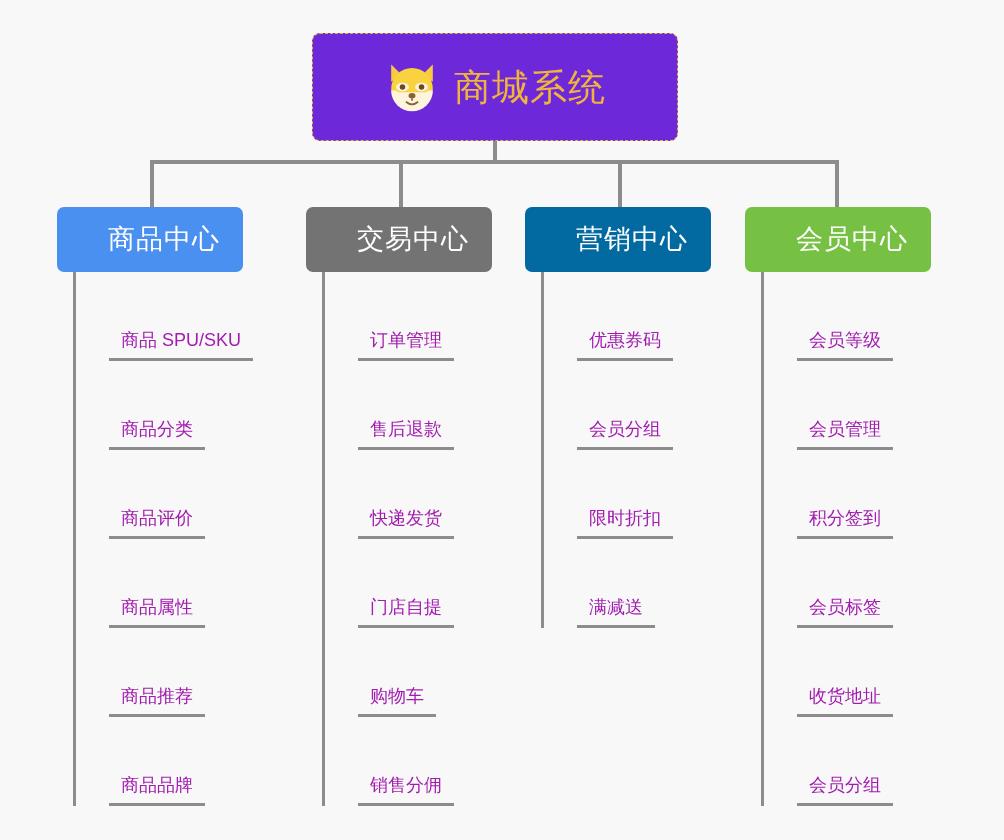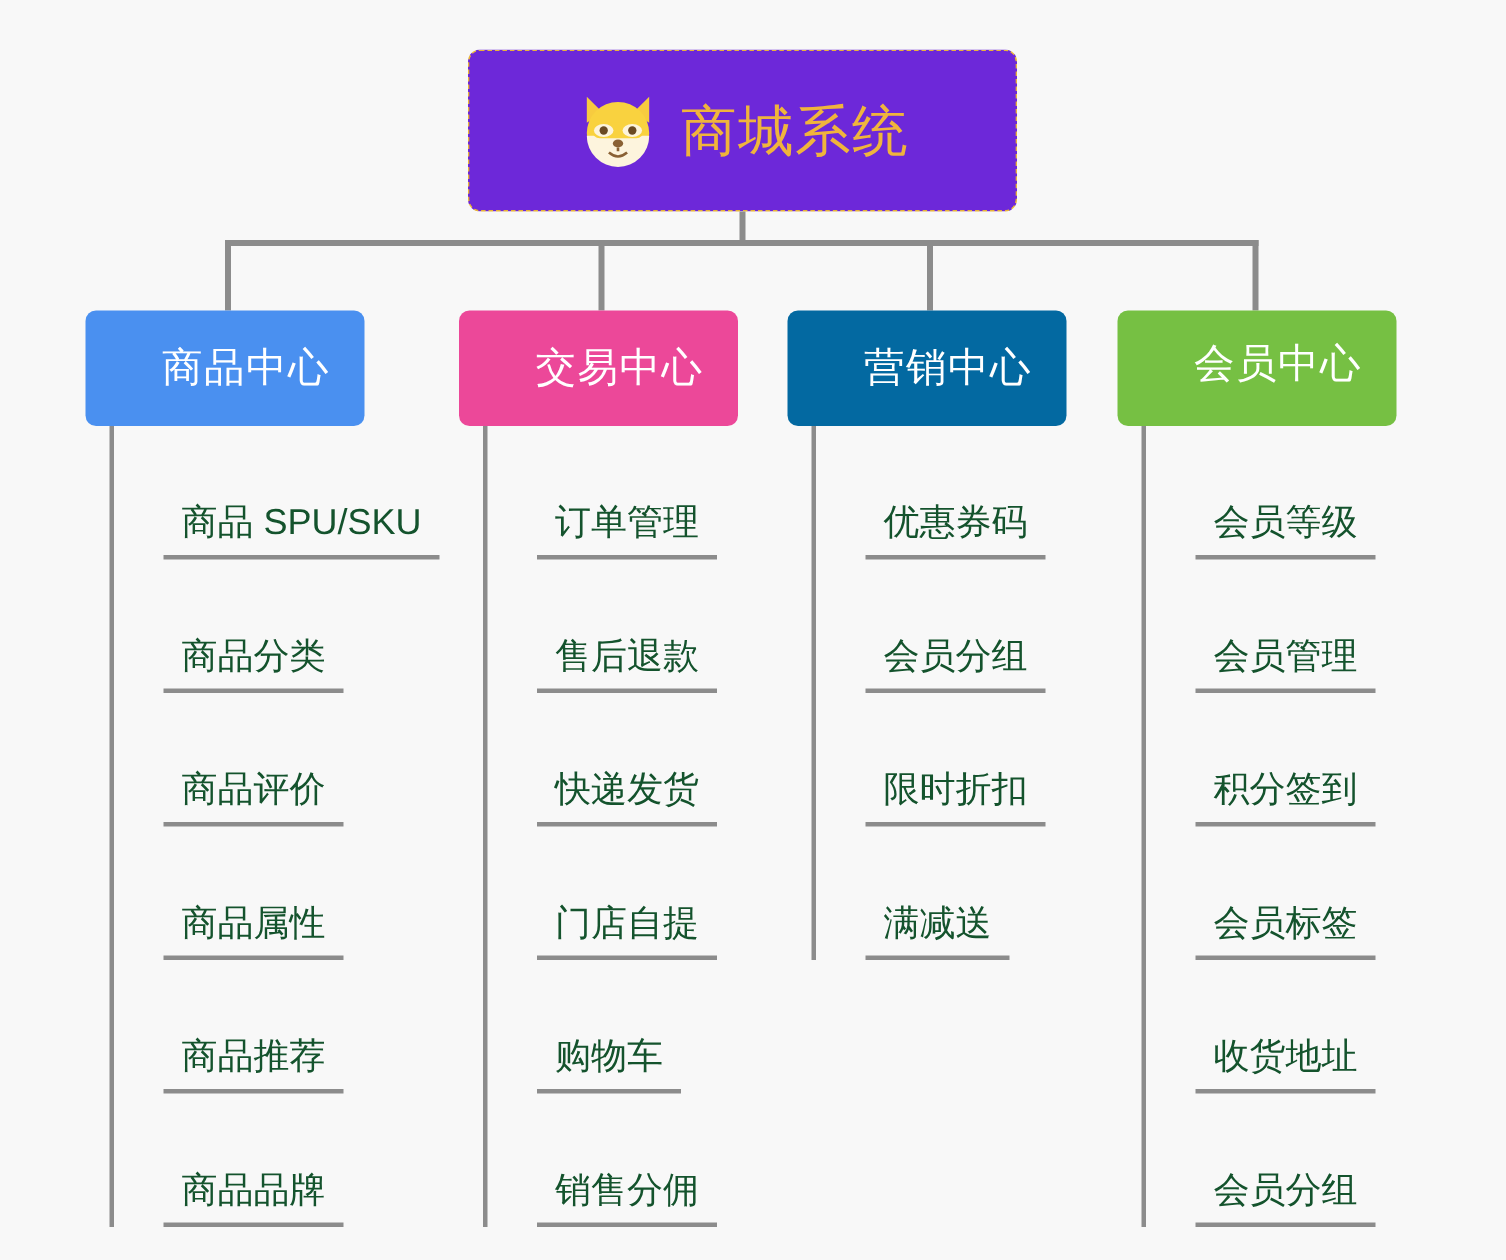--- a/index.html
+++ b/index.html
@@ -76,21 +76,21 @@
   }
 
   
   .branch {
     position: absolute;
     top: 207px;
     width: 186px;
   }
 
   .branch-head {
-    height: 77px;
+    height: 65px;
     border-radius: 7px;
     display: flex;
     align-items: center;
     justify-content: center;
     color: #ffffff;
     font-size: 27px;
     letter-spacing: 1px;
     line-height: 1;
     white-space: nowrap;
     box-sizing: border-box;
@@ -109,23 +109,23 @@
     height: 89px;
     position: relative;
     display: flex;
     align-items: flex-end;
   }
   .leaf-inner {
     display: inline-block;
     margin-left: 33px;
     padding: 0 12px 7px 12px;
     border-bottom: 3px solid #8c8c8c;
-    font-size: 24px;
+    font-size: 18px;
     line-height: 1.15;
-    color: #14532d;
+    color: #a21caf;
     white-space: nowrap;
   }
 </style>
 </head>
 <body style="background: rgb(248, 248, 248);">
 
 <div id="stage">
 
   <div class="root-node" style="border-color: rgb(232, 179, 57);">
     <svg class="root-emoji" viewBox="0 0 64 60">
@@ -170,21 +170,21 @@
       <div class="leaf">
           <span class="leaf-inner">商品推荐</span>
         </div>
       <div class="leaf">
           <span class="leaf-inner">商品品牌</span>
         </div>
     </div>
   </div>
 
   <div class="branch" style="left:306px;">
-    <div class="branch-head" style="background: #ec4899;">交易中心</div>
+    <div class="branch-head" style="background: #737373;">交易中心</div>
     <div class="branch-body">
       <div class="leaf">
           <span class="leaf-inner">订单管理</span>
         </div>
       <div class="leaf">
           <span class="leaf-inner">售后退款</span>
         </div>
       <div class="leaf">
           <span class="leaf-inner">快递发货</span>
         </div>
@@ -212,21 +212,21 @@
       <div class="leaf">
           <span class="leaf-inner">限时折扣</span>
         </div>
       <div class="leaf">
           <span class="leaf-inner">满减送</span>
         </div>
     </div>
   </div>
 
   <div class="branch" style="left:745px;">
-    <div class="branch-head" style="background: rgb(118, 192, 67); font-family: Liberation Mono, monospace;">会员中心</div>
+    <div class="branch-head" style="background: rgb(118, 192, 67);">会员中心</div>
     <div class="branch-body">
       <div class="leaf">
           <span class="leaf-inner">会员等级</span>
         </div>
       <div class="leaf">
           <span class="leaf-inner">会员管理</span>
         </div>
       <div class="leaf">
           <span class="leaf-inner">积分签到</span>
         </div>

